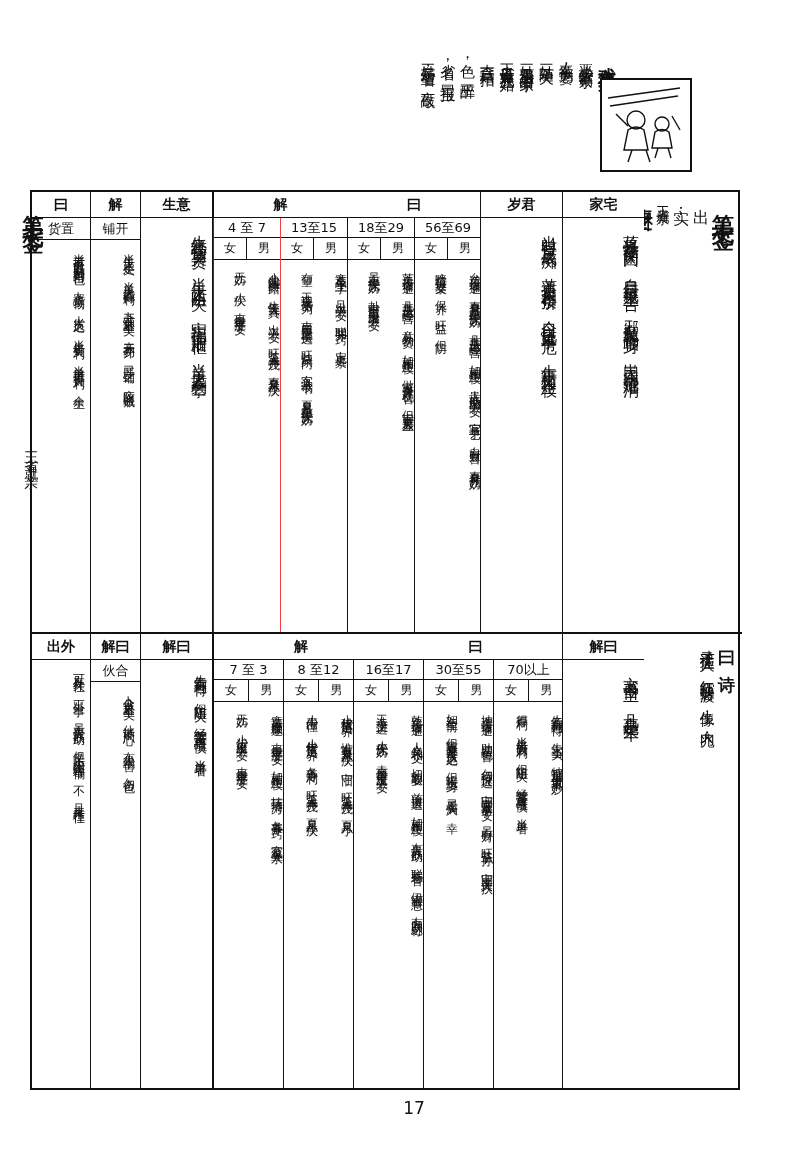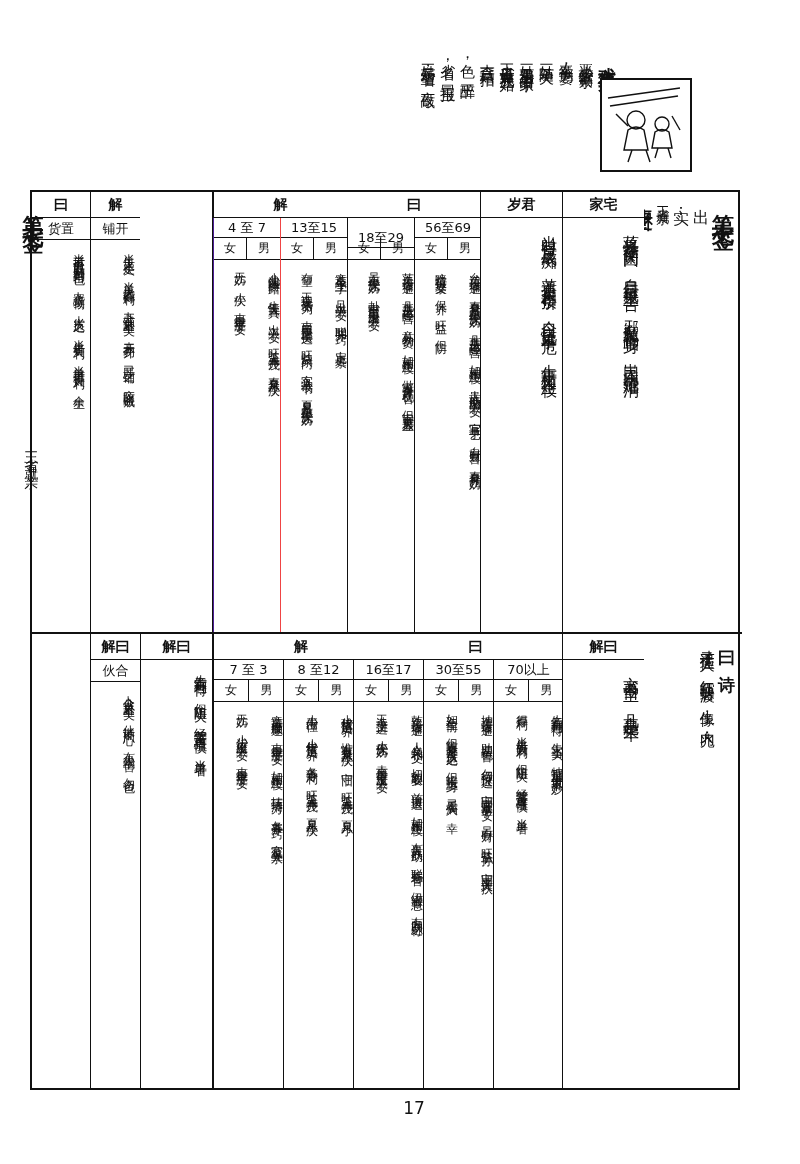--- a/index.html
+++ b/index.html
@@ -231,21 +231,21 @@
           <div style="position:absolute;left:33px;top:20px;width:34px;height:22px;border-bottom:1px solid #111;box-sizing:border-box;display:flex;align-items:center;justify-content:center;font-size:12px;">男</div>
           <div style="position:absolute;left:0;top:42px;width:33px;bottom:0;display:flex;flex-direction:row-reverse;padding:3px 1px;box-sizing:border-box;">
               <div class="v" style="font-size:12px;">有望  玉造现来命为  吉星照身正美运  旺益家门  宜入学读书  夏月虽有小疾无妨</div>
             </div>
           <div style="position:absolute;left:33px;top:42px;width:34px;bottom:0;display:flex;flex-direction:row-reverse;padding:3px 1px;box-sizing:border-box;">
               <div class="v" style="font-size:12px;">童造今年上学  且出入平安  聪明开窍  定卜远景</div>
             </div>
         </div>
 
         <div style="position:absolute;left:134px;top:26px;width:67px;height:414px;border-left:1px solid #111;box-sizing:border-box;">
-          <div class="hd2" style="top:0;height:20px;margin-top:10px;">18至29</div>
+          <div class="hd2" style="top:0;height:20px;">18至29</div>
           <div style="position:absolute;left:0;top:20px;width:33px;height:22px;border-bottom:1px solid #111;border-right:1px solid #111;box-sizing:border-box;display:flex;align-items:center;justify-content:center;font-size:12px;">女</div>
           <div style="position:absolute;left:33px;top:20px;width:34px;height:22px;border-bottom:1px solid #111;box-sizing:border-box;display:flex;align-items:center;justify-content:center;font-size:12px;">男</div>
           <div style="position:absolute;left:0;top:42px;width:33px;bottom:0;display:flex;flex-direction:row-reverse;padding:3px 1px;box-sizing:border-box;">
               <div class="v" style="font-size:12px;">虽有小疾无妨  卦中吉星照身出入平安</div>
             </div>
           <div style="position:absolute;left:33px;top:42px;width:34px;bottom:0;display:flex;flex-direction:row-reverse;padding:3px 1px;box-sizing:border-box;">
               <div class="v" style="font-size:12px;">英造步运亨通  凡事从正道经营  意外勿贪  如枯木生枝  做事有奇才机智  但宜宽宏大显</div>
             </div>
         </div>
 
@@ -255,20 +255,26 @@
           <div style="position:absolute;left:33px;top:20px;width:34px;height:22px;border-bottom:1px solid #111;box-sizing:border-box;display:flex;align-items:center;justify-content:center;font-size:12px;">男</div>
           <div style="position:absolute;left:0;top:42px;width:33px;bottom:0;display:flex;flex-direction:row-reverse;padding:3px 1px;box-sizing:border-box;">
               <div class="v" style="font-size:12px;">暗造行运交泰  保养  旺益  但防</div>
             </div>
           <div style="position:absolute;left:33px;top:42px;width:34px;bottom:0;display:flex;flex-direction:row-reverse;padding:3px 1px;box-sizing:border-box;">
               <div class="v" style="font-size:12px;">台造步运亨通  春夏月虽有小疾无妨  凡事从正道经营  如枯木生枝  贵人扶助出入平安  宜写手艺  自有财喜  春夏月无妨</div>
             </div>
         </div>
       </div>
 
+      <div class="cell" style="left:108px;top:0;width:72px;height:440px;">
+        <div class="hd">生意</div>
+        <div class="body mid" style="top:26px;">
+            <div class="v">生意经营切莫贪  肖牛之人防阻失  牢牢记住守旧框  肖羊之人厚利攀</div>
+          </div>
+      </div>
 
       <div class="cell" style="left:58px;top:0;width:50px;height:440px;">
         <div class="hd">解</div>
         <div class="hd2">铺开</div>
         <div class="body">
             <div class="v" style="font-size:12px;">肖牛之人定失  肖羊之人能得利  卜开铺之卦不美  未开勿开  已开之铺  应防盗贼</div>
           </div>
       </div>
 
       <div class="cell" style="left:0;top:0;width:58px;height:440px;border-left:none;">
@@ -375,20 +381,26 @@
       </div>
 
       <div class="cell" style="left:58px;top:0;width:50px;height:454px;">
         <div class="hd">解曰</div>
         <div class="hd2">伙合</div>
         <div class="body">
             <div class="v" style="font-size:12px;">卜合伙之卦不美  伙计不同心  有小人祸害  勿合也</div>
           </div>
       </div>
 
+      <div class="cell" style="left:0;top:0;width:58px;height:454px;border-left:none;">
+        <div class="hd">出外</div>
+        <div class="body" style="top:26px;">
+            <div class="v" style="font-size:12px;">可在外久住  出外一事  虽有贵人扶助  但又防小人生端寄祸  不  且来来往往</div>
+          </div>
+      </div>
     </div>
   </div>
 
   <div style="position:absolute;left:22px;top:198px;width:34px;height:300px;">
     <div class="v" style="font-size:21px;font-weight:bold;letter-spacing:6px;">第十七签</div>
   </div>
   <div style="position:absolute;left:24px;top:440px;width:30px;height:180px;">
     <div class="v" style="font-size:14px;letter-spacing:8px;">王省就亲</div>
   </div>
 

